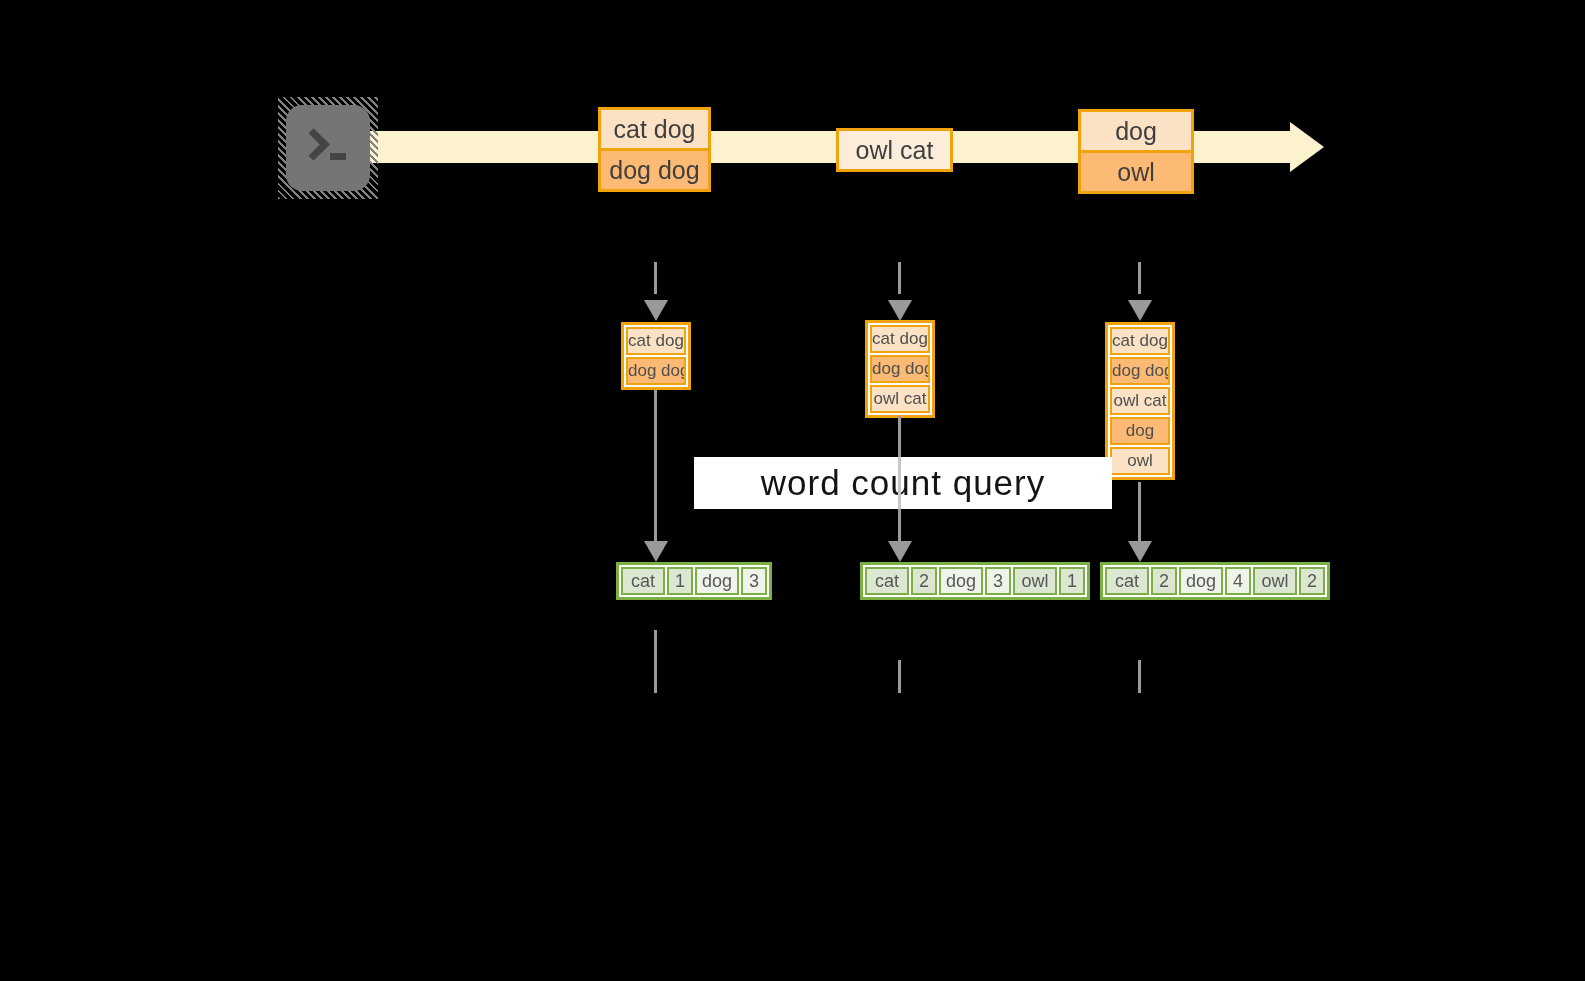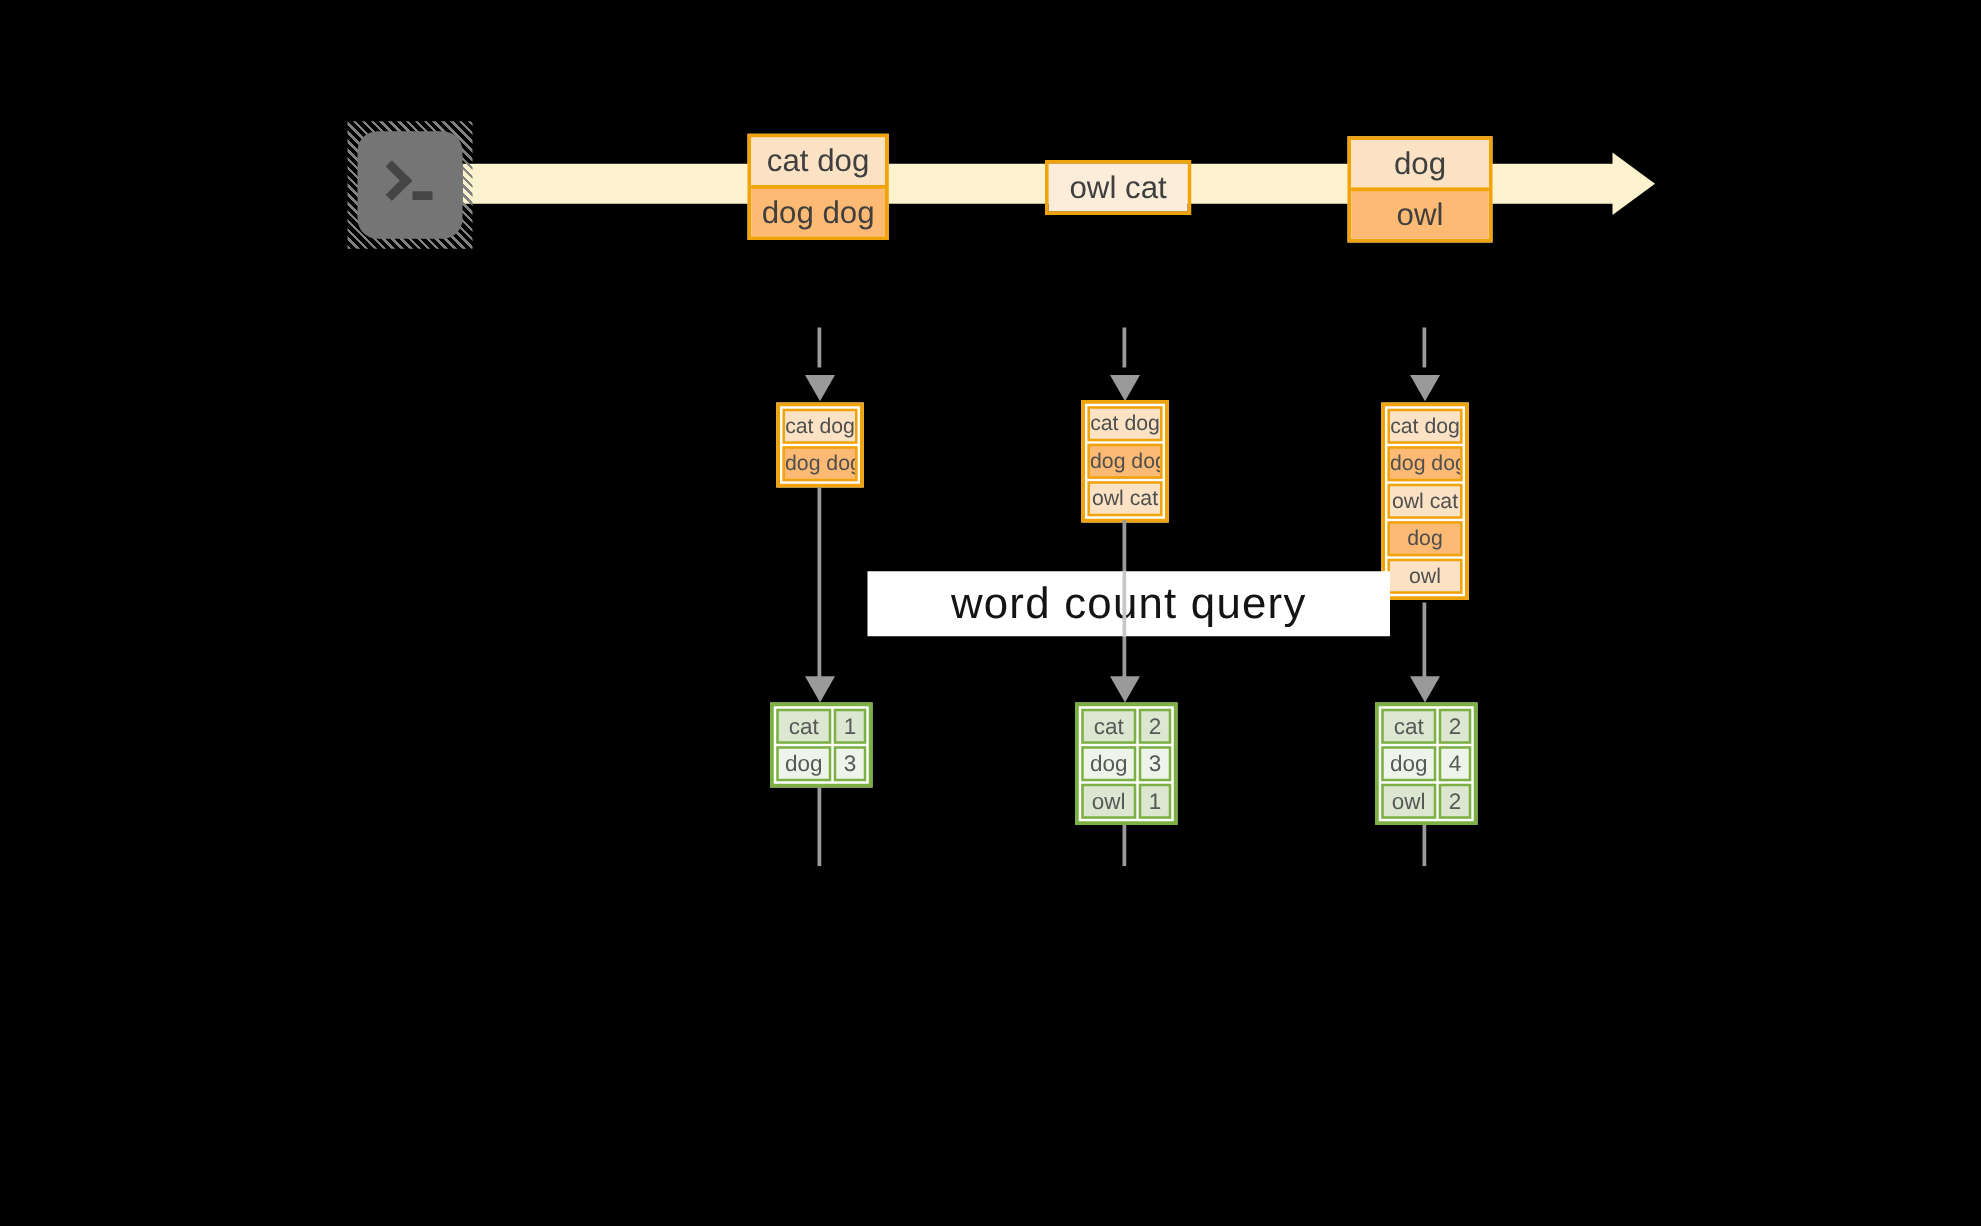--- a/index.html
+++ b/index.html
@@ -51,21 +51,21 @@
 
   
   .query-label{
     background:#ffffff;color:#141414;font-size:35px;font-weight:300;
     text-align:center;line-height:52px;z-index:5;letter-spacing:1px;
   }
 
   
   .gtable{
     box-sizing:border-box;border:3px solid #7cb042;background:#fff;
-    padding:2px;display:flex;flex-direction:column;gap:2px;
+    padding:2px;display:flex;flex-direction:row;gap:2px;
   }
   .gtable .grow{display:flex;gap:2px;}
   .gtable .wcell,.gtable .ncell{
     box-sizing:border-box;border:2px solid #7cb042;height:28px;line-height:24px;
     font-size:18px;color:#585858;text-align:center;
   }
   .gtable .wcell{width:44px;}
   .gtable .ncell{width:26px;}
   .g-dark{background:#dbe7d0;}
   .g-light{background:#eff4ea;}

